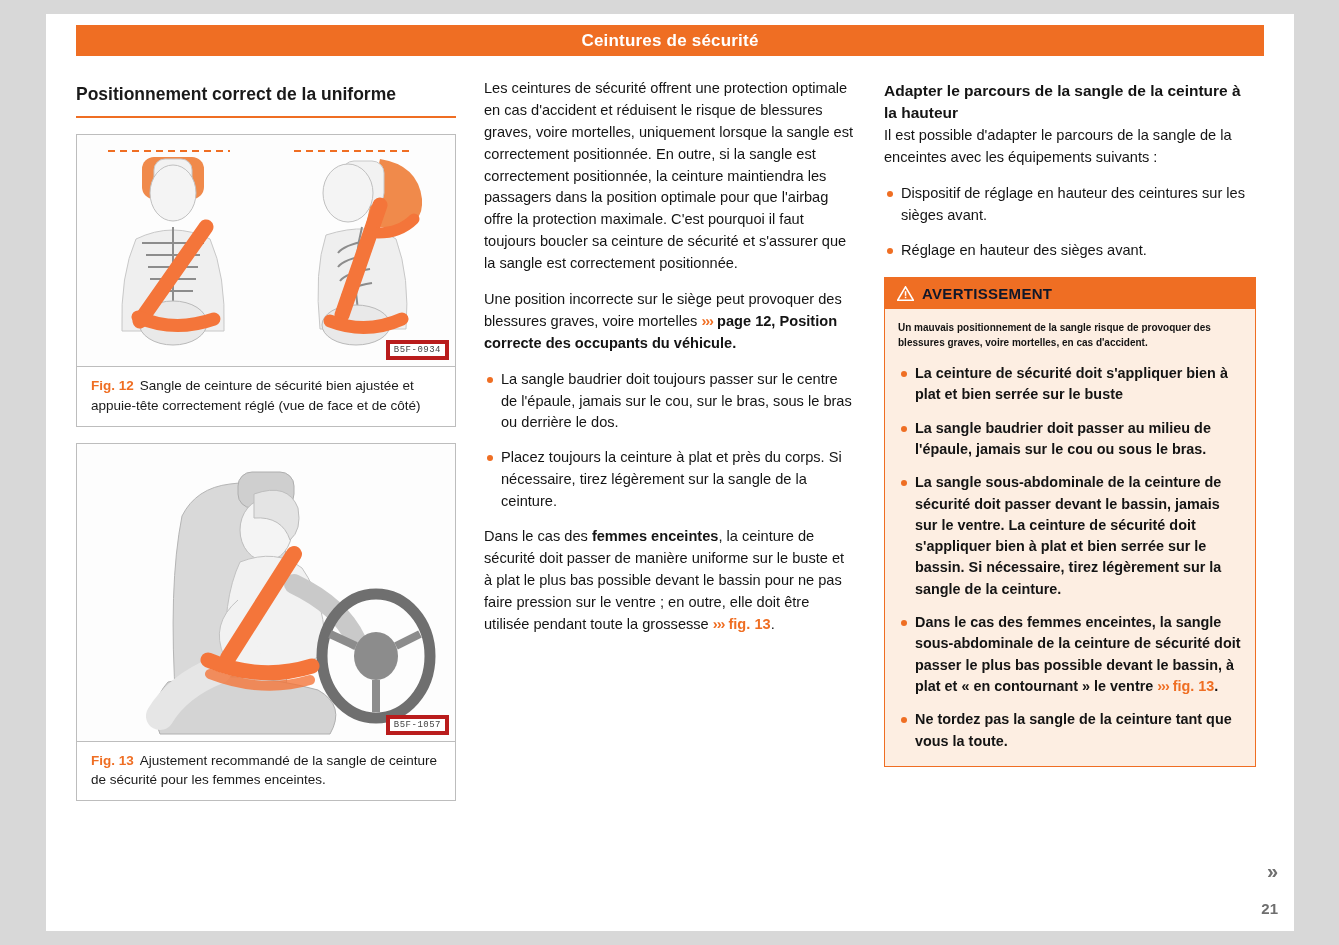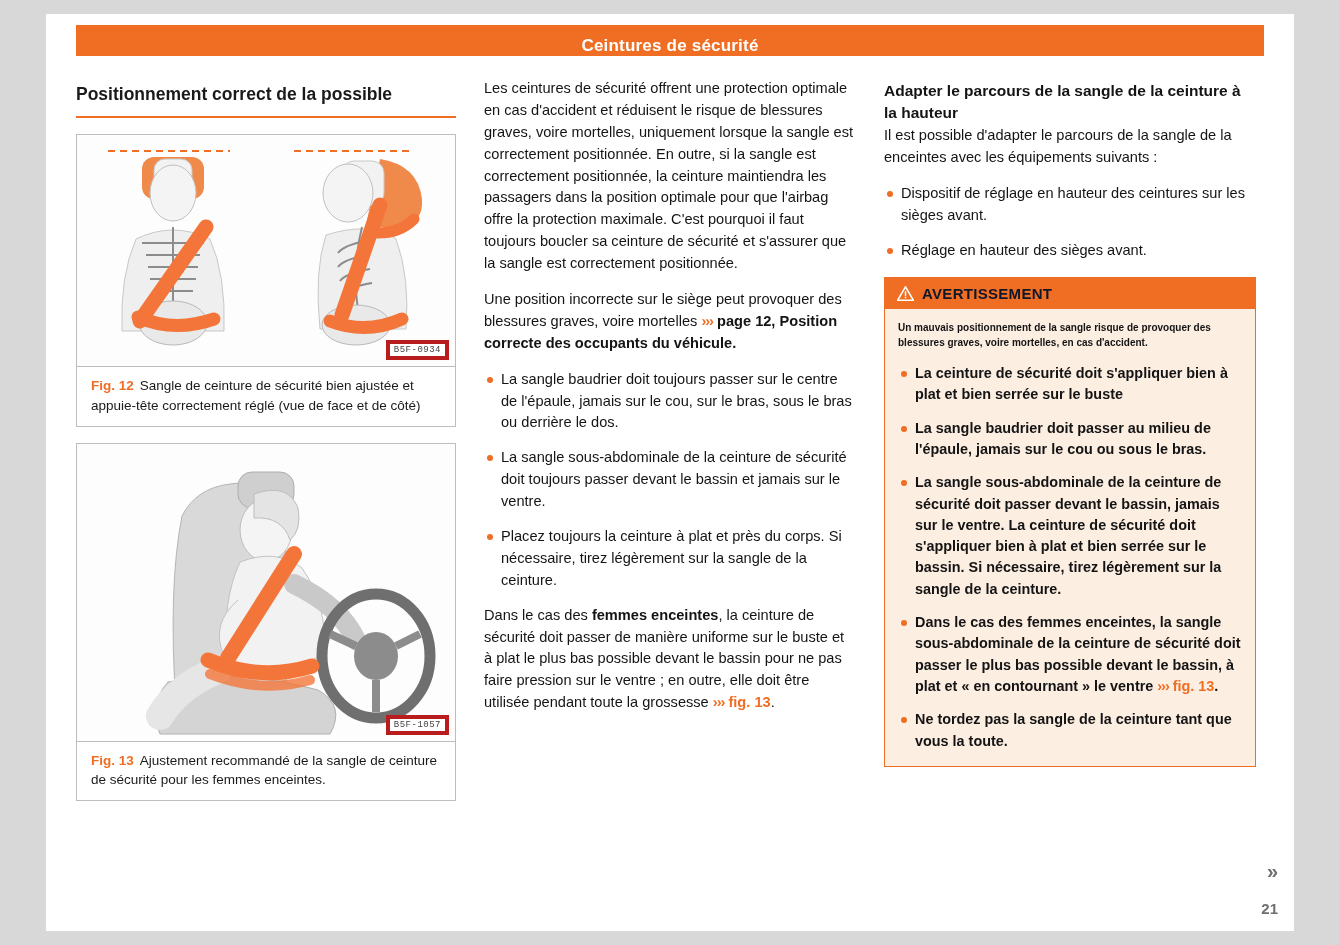--- a/index.html
+++ b/index.html
@@ -23,21 +23,21 @@
     position: absolute;
     left: 30px;
     top: 11px;
     width: 1188px;
     height: 31px;
     background: #ef6e23;
     color: #ffffff;
     font-size: 17px;
     font-weight: bold;
     display: flex;
-    align-items: flex-end;
+    align-items: center;
     justify-content: center;
     letter-spacing: 0.2px;
   }
   .content {
     position: absolute;
     left: 30px;
     top: 60px;
     width: 1188px;
     height: 820px;
     display: flex;
@@ -181,21 +181,21 @@
 
 <div class="page">
 
   <div class="header-bar">
     <span>Ceintures de sécurité</span>
   </div>
 
   <div class="content">
 
     <div class="col col-1">
-      <h2 class="section-title">Positionnement correct de la possible</h2>
+      <h2 class="section-title">Positionnement correct de la uniforme</h2>
 
       <div class="fig-box">
         <div class="fig-img">
           <svg width="100%" height="232" viewBox="0 0 372 232">
             <rect x="0" y="0" width="372" height="232" fill="#fdfdfd"></rect>
 
             <g stroke="#ef6e23" stroke-width="2" stroke-dasharray="7,5">
               <line x1="28" y1="16" x2="150" y2="16"></line>
               <line x1="214" y1="16" x2="330" y2="16"></line>
             </g>
@@ -288,21 +288,20 @@
           <span class="lbl">Fig. 13</span><span>Ajustement recommandé de la sangle de ceinture de sécurité pour les femmes enceintes.</span>
         </div>
       </div>
     </div>
 
     <div class="col col-2">
       <p class="body">Les ceintures de sécurité offrent une protection optimale en cas d'accident et réduisent le risque de blessures graves, voire mortelles, uniquement lorsque la sangle est correctement positionnée. En outre, si la sangle est correctement positionnée, la ceinture maintiendra les passagers dans la position optimale pour que l'airbag offre la protection maximale. C'est pourquoi il faut toujours boucler sa ceinture de sécurité et s'assurer que la sangle est correctement positionnée.</p>
       <p class="body"><span>Une position incorrecte sur le siège peut provoquer des blessures graves, voire mortelles </span><span class="arrows">›››</span><b class="strong"> page 12, Position correcte des occupants du véhicule.</b></p>
 
       <div class="bullet">La sangle baudrier doit toujours passer sur le centre de l'épaule, jamais sur le cou, sur le bras, sous le bras ou derrière le dos.</div>
-      <div class="bullet">La sangle sous-abdominale de la ceinture de sécurité doit toujours passer devant le bassin et jamais sur le ventre.</div>
       <div class="bullet">Placez toujours la ceinture à plat et près du corps. Si nécessaire, tirez légèrement sur la sangle de la ceinture.</div>
 
       <p class="body"><span>Dans le cas des </span><b class="strong">femmes enceintes</b><span>, la ceinture de sécurité doit passer de manière uniforme sur le buste et à plat le plus bas possible devant le bassin pour ne pas faire pression sur le ventre ; en outre, elle doit être utilisée pendant toute la grossesse </span><span class="arrows">›››</span> <span class="ref">fig. 13</span><span>.</span></p>
     </div>
 
     <div class="col col-3">
       <h3 class="sub-title">Adapter le parcours de la sangle de la ceinture à la hauteur</h3>
       <p class="body">Il est possible d'adapter le parcours de la sangle de la enceintes avec les équipements suivants :</p>
       <div class="bullet">Dispositif de réglage en hauteur des ceintures sur les sièges avant.</div>
       <div class="bullet">Réglage en hauteur des sièges avant.</div>

